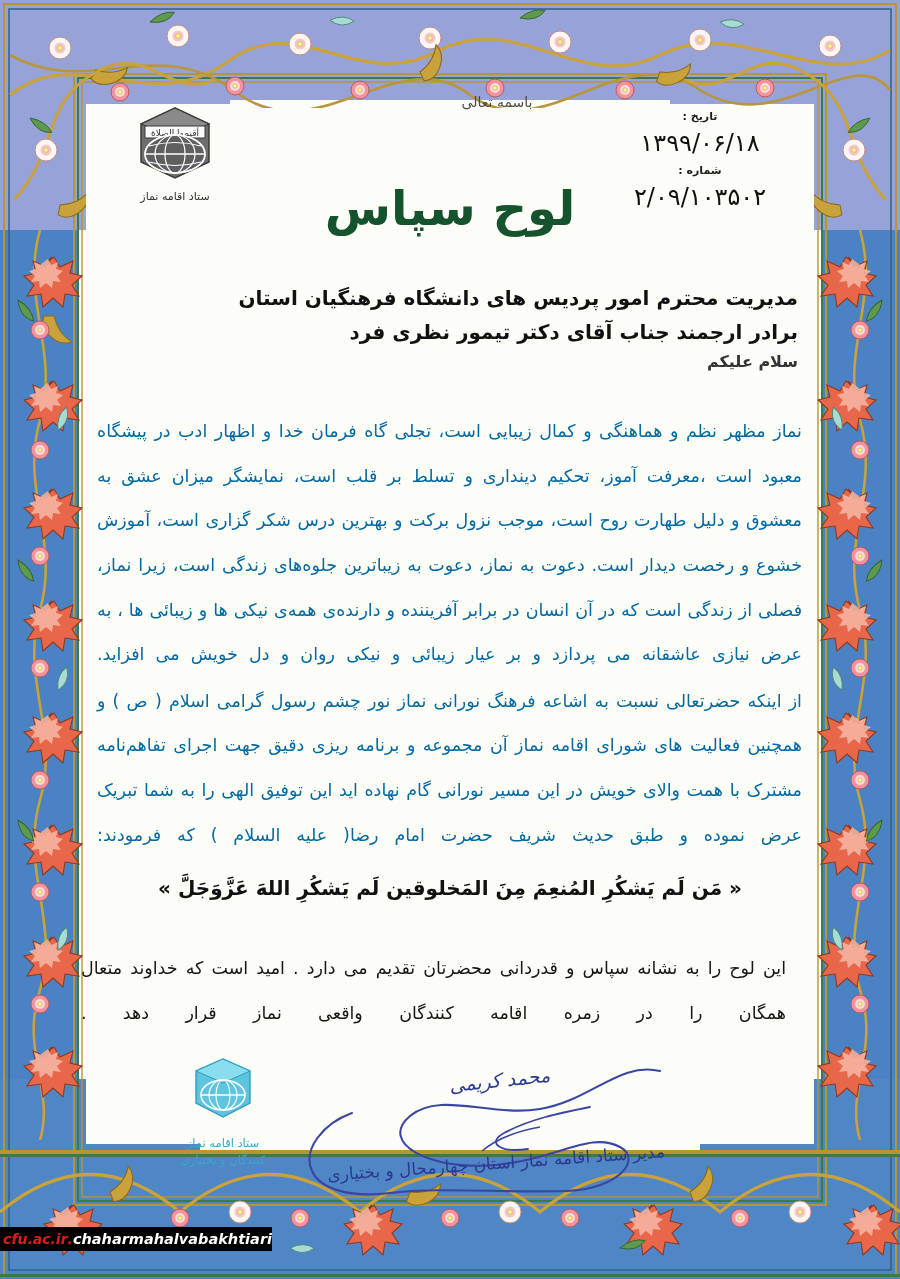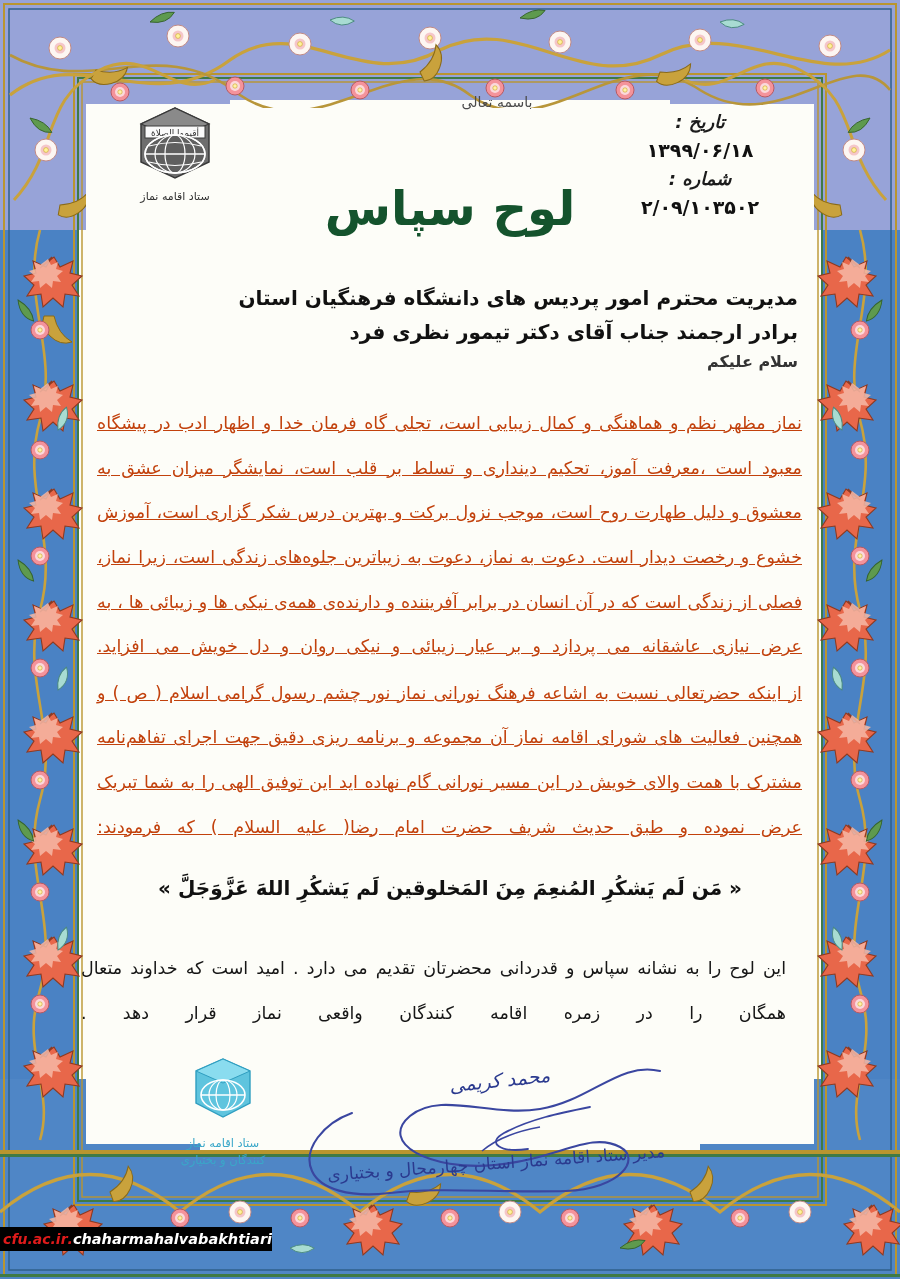--- a/index.html
+++ b/index.html
@@ -28,36 +28,36 @@
                background:#fdfdf8;z-index:3;}
 
   
   .content{position:absolute;left:90px;top:86px;width:720px;height:1060px;z-index:6;}
 
   .basmala{position:absolute;left:332px;top:8px;width:150px;text-align:center;
            font-size:14px;color:#4a4a4a;}
 
   .meta{position:absolute;right:10px;top:22px;text-align:center;width:200px;
         line-height:1.55;}
-  .meta .lbl{font-size:18px;font-weight:bold;color:#1c1c1c;font-style:italic;}
-  .meta .val{font-size:19px;font-weight:bold;color:#111;letter-spacing:.5px;}
+  .meta .lbl{font-size:11px;font-weight:bold;color:#1c1c1c;}
+  .meta .val{font-size:24px;font-weight:normal;color:#111;letter-spacing:.5px;}
 
   .logo-box{position:absolute;left:10px;top:20px;width:150px;text-align:center;}
   .logo-cap{font-size:11px;color:#333;margin-top:2px;letter-spacing:.2px;}
 
   .title{position:absolute;left:0;right:0;top:94px;text-align:center;
          font-size:48px;font-weight:bold;color:#14532d;letter-spacing:1px;
          font-family:"DejaVu Sans","Liberation Sans",sans-serif;}
 
   .addressee{position:absolute;right:12px;top:195px;width:630px;text-align:right;}
   .addressee .ln{font-size:20px;font-weight:bold;color:#111;line-height:1.7;}
   .addressee .greet{font-size:16px;font-weight:bold;color:#333;line-height:1.6;}
 
-  .body-text{position:absolute;right:8px;top:315px;width:705px;text-align:justify;
-             text-align-last:justify;font-size:17.5px;line-height:2.55;color:#c2410c;text-decoration:underline;}
+  .body-text{position:absolute;right:8px;top:323px;width:705px;text-align:justify;
+             text-align-last:justify;font-size:17.5px;line-height:2.55;color:#0369a1;}
   .body-text p{margin:0 0 2px 0;}
 
   .hadith{position:absolute;left:0;right:0;top:790px;text-align:center;
           font-size:20px;font-weight:bold;color:#111;letter-spacing:.5px;}
 
   .closing{position:absolute;right:24px;top:860px;width:705px;text-align:justify;
            text-align-last:justify;font-size:17.5px;line-height:2.55;color:#161616;}
 
   
   .sig-area{position:absolute;left:0;right:0;top:975px;height:150px;}

